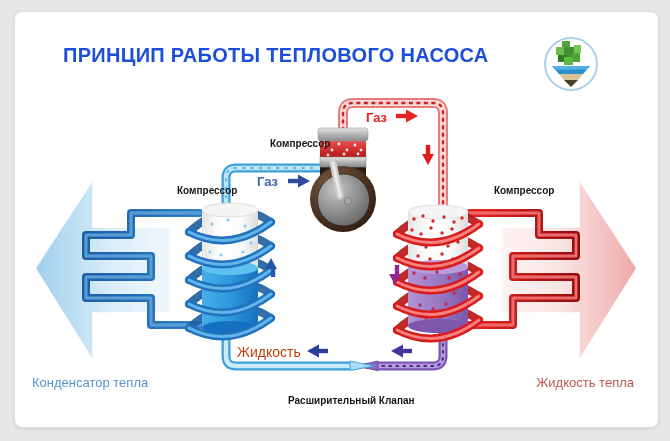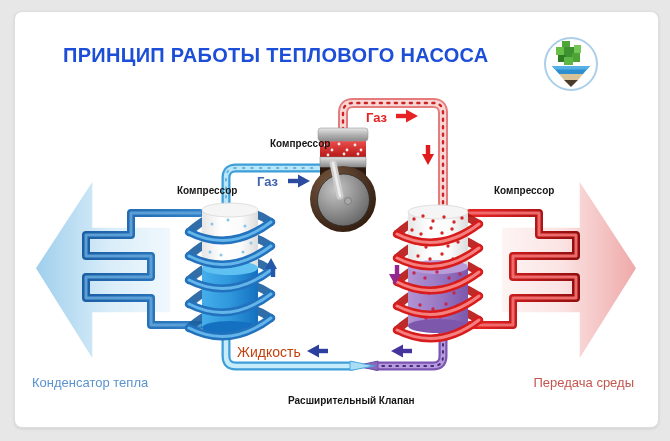--- a/index.html
+++ b/index.html
@@ -322,14 +322,14 @@
 <div class="abs comp-label lbl-condenser">Компрессор</div>
 <div class="abs comp-label lbl-valve">Расширительный Клапан</div>
 <div class="abs lbl-gas-hot">Газ</div>
 <div class="abs lbl-gas-cold">Газ</div>
 <div class="abs lbl-liquid">Жидкость</div>
 
 <div class="abs caption caption-left">
   <div>Конденсатор тепла</div>
 </div>
 <div class="abs caption caption-right">
-  <div>Передача среды</div>
+  <div>Жидкость тепла</div>
 </div>
 
 </body></html>

